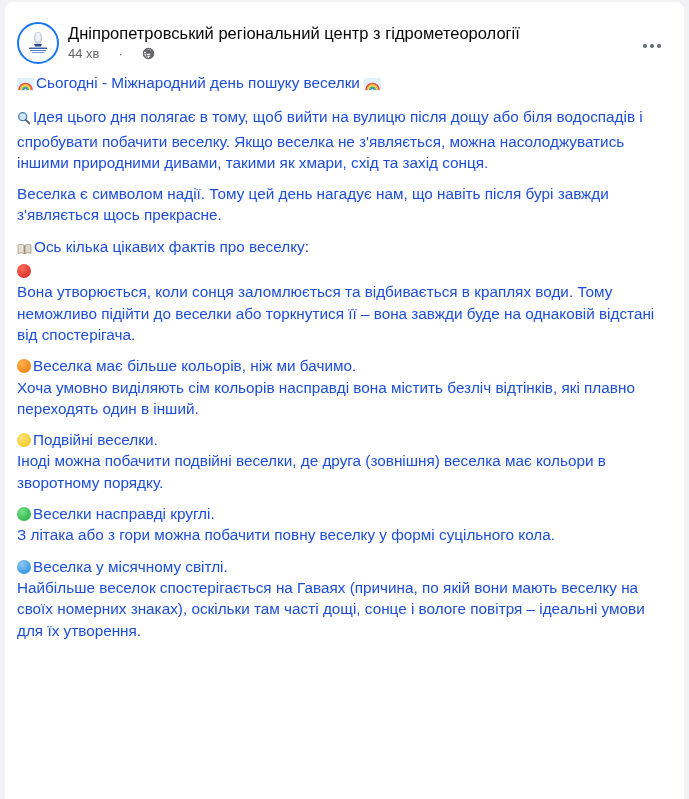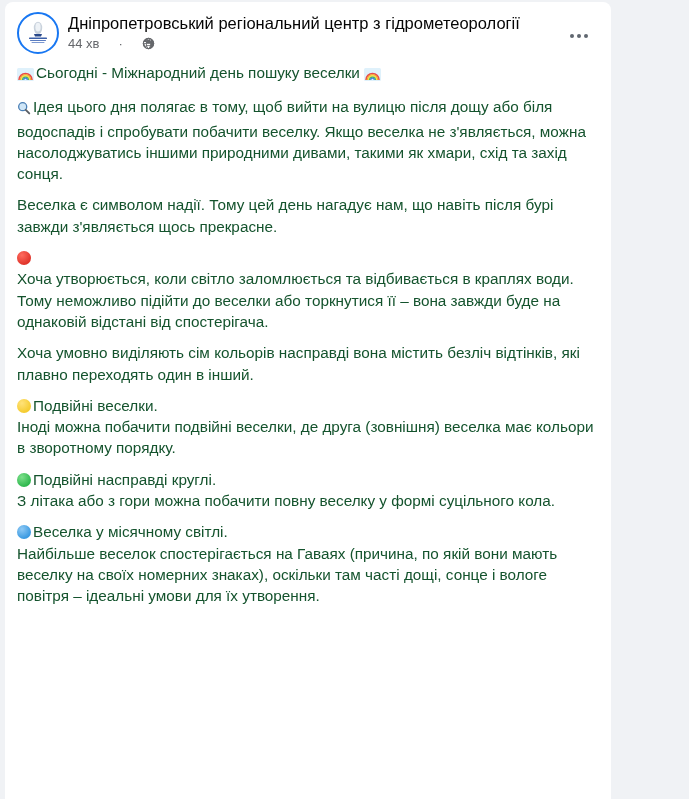--- a/index.html
+++ b/index.html
@@ -17,24 +17,24 @@
   .page {
     width: 689px;
     height: 799px;
     background: #f0f2f5;
     box-sizing: border-box;
     padding: 2px 5px 0 5px;
   }
   .post-card {
     background: #ffffff;
     border-radius: 8px 8px 0 0;
-    width: 606px;
+    width: 679px;
     min-height: 797px;
     box-sizing: border-box;
-    padding: 10px 12px 0 12px;
+    padding: 20px 12px 0 12px;
     position: relative;
   }
 
   
   .post-header {
     display: flex;
     align-items: flex-start;
     gap: 9px;
     position: relative;
     padding-bottom: 4px;
@@ -97,21 +97,21 @@
     border-radius: 50%;
     background: #606770;
     display: block;
   }
 
   
   .post-body {
     padding-top: 4px;
     font-size: 15.3px;
     line-height: 21.3px;
-    color: #14532d;
+    color: #1d4ed8;
   }
   .para {
     margin: 0 0 10px 0;
     word-wrap: break-word;
   }
   .para.tight { margin-bottom: 0; }
 
   
   .e {
     display: inline-block;
@@ -204,35 +204,47 @@
         <span class="e glass-e">
           <svg width="14" height="14" viewBox="0 0 16 16">
             <circle cx="6.5" cy="6.5" r="4.6" fill="#cfe6f7" stroke="#4a7fb5" stroke-width="1.5"></circle>
             <path d="M10 10.2 L14 14.2" stroke="#5a5f66" stroke-width="2.2" stroke-linecap="round"></path>
           </svg>
         </span><span>Ідея цього дня полягає в тому, щоб вийти на вулицю після дощу або біля водоспадів і спробувати побачити веселку. Якщо веселка не з'являється, можна насолоджуватись іншими природними дивами, такими як хмари, схід та захід сонця.</span>
       </p>
 
       <p class="para">Веселка є символом надії. Тому цей день нагадує нам, що навіть після бурі завжди з'являється щось прекрасне.</p>
 
+      <p class="para tight">
+        <span class="e book-e">
+          <svg width="15" height="12" viewBox="0 0 16 13">
+            <path d="M1 2.2c2-1 4.4-1 6.5.3v9.2C5.4 10.4 3 10.4 1 11.4z" fill="#e8e1d6" stroke="#9b8f7d" stroke-width="0.8"></path>
+            <path d="M15 2.2c-2-1-4.4-1-6.5.3v9.2c2.1-1.3 4.5-1.3 6.5-.3z" fill="#ded6c8" stroke="#9b8f7d" stroke-width="0.8"></path>
+            <path d="M8 2.6v9.1" stroke="#8a7f6e" stroke-width="0.8"></path>
+          </svg>
+        </span><span>Ось кілька цікавих фактів про веселку:</span>
+      </p>
 
       <p class="para tight">
         <span class="e dot dot-red"></span>
       </p>
-      <p class="para">Хоча утворюється, коли світло заломлюється та відбивається в краплях води. Тому неможливо підійти до веселки або торкнутися її – вона завжди буде на однаковій відстані від спостерігача.</p>
-
+      <p class="para">Вона утворюється, коли сонця заломлюється та відбивається в краплях води. Тому неможливо підійти до веселки або торкнутися її – вона завжди буде на однаковій відстані від спостерігача.</p>
+
+      <p class="para tight">
+        <span class="e dot dot-orange"></span><span>Веселка має більше кольорів, ніж ми бачимо.</span>
+      </p>
       <p class="para">Хоча умовно виділяють сім кольорів насправді вона містить безліч відтінків, які плавно переходять один в інший.</p>
 
       <p class="para tight">
         <span class="e dot dot-yellow"></span><span>Подвійні веселки.</span>
       </p>
       <p class="para">Іноді можна побачити подвійні веселки, де друга (зовнішня) веселка має кольори в зворотному порядку.</p>
 
       <p class="para tight">
-        <span class="e dot dot-green"></span><span>Подвійні насправді круглі.</span>
+        <span class="e dot dot-green"></span><span>Веселки насправді круглі.</span>
       </p>
       <p class="para">З літака або з гори можна побачити повну веселку у формі суцільного кола.</p>
 
       <p class="para tight">
         <span class="e dot dot-blue"></span><span>Веселка у місячному світлі.</span>
       </p>
 
       <p class="para">Найбільше веселок спостерігається на Гаваях (причина, по якій вони мають веселку на своїх номерних знаках), оскільки там часті дощі, сонце і вологе повітря – ідеальні умови для їх утворення.</p>
 
     </div>

